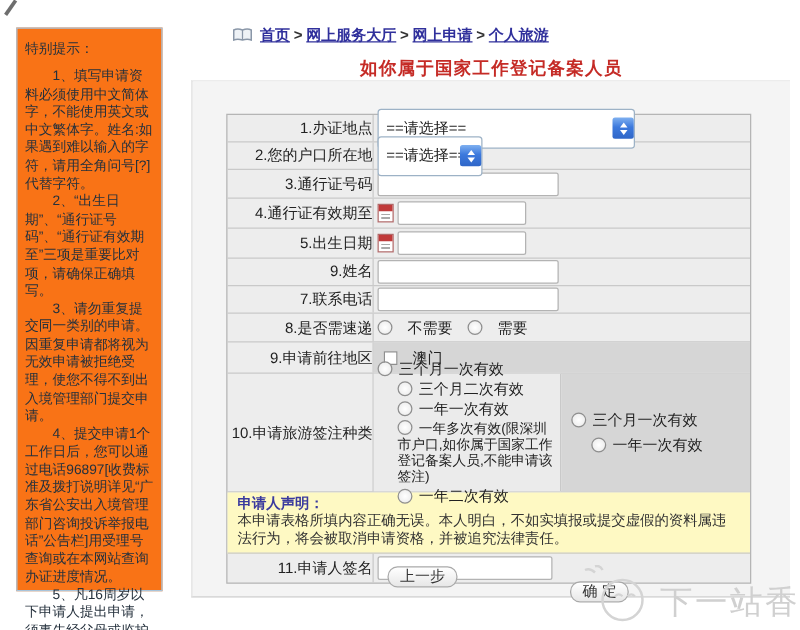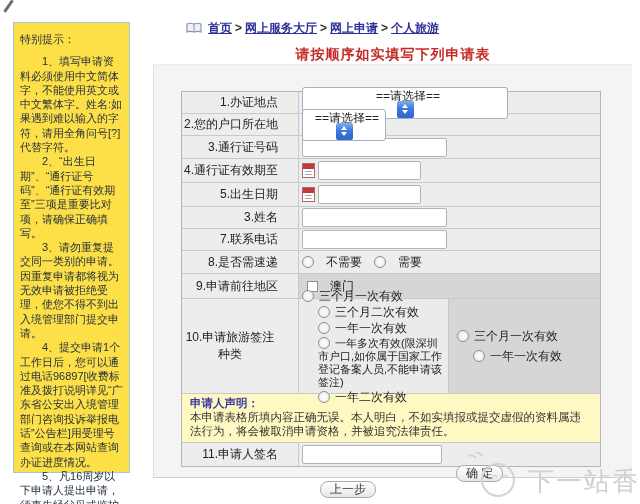--- a/index.html
+++ b/index.html
@@ -5,21 +5,21 @@
   * { box-sizing: border-box; margin: 0; padding: 0; }
   html,body { width:640px; }
   body { font-family: "Liberation Sans", "DejaVu Sans", sans-serif; background:#fff; }
   .page { position:relative; width:640px; height:504px; background:#fff; overflow:hidden; }
 
   
   .corner-mark { position:absolute; left:-3px; top:-4px; width:14px; height:14px; border-right:3px solid #4a4a4a; transform:rotate(35deg); opacity:.8; }
 
   
   .sidebar { position:absolute; left:13px; top:22px; width:117px; height:451px;
-    background:#fde047; border:1px solid #a8c4db; padding:9px 5px 0 6px;
+    background:#f97316; border:1px solid #a8c4db; padding:9px 5px 0 6px;
     font-size:11px; line-height:1.30; color:#25313d; }
   .sidebar-title { margin-bottom:8px; }
   .sidebar p { text-indent:2em; }
 
   
   .breadcrumb { position:absolute; left:146px; top:20px; font-size:12px; font-weight:bold; color:#333; white-space:nowrap;padding-left:40px; }
   .crumb { color:#30309c; text-decoration:underline; cursor:pointer; }
   .crumb-sep { color:#333; margin:0 3px; }
   .book-icon { display:inline-block; vertical-align:-2px; margin-right:6px; }
 
@@ -27,31 +27,31 @@
     font-size:14px; font-weight:bold; color:#c52b26; letter-spacing:1px; }
 
   
   .panel { position:absolute; left:153px; top:64px; width:479px; height:414px;
     background:#f4f4f4; border-left:1px solid #e2e2e2; border-bottom:1px solid #cfcfcf; border-top:1px solid #ececec; }
 
   
   .ftable { position:absolute; left:27px; top:26px; width:420px; border:1px solid #b5b5b5; background:#ededed; font-size:12px; color:#222; }
   .frow { display:flex; border-bottom:1px solid #c9c9c9; align-items:stretch; }
   .frow:last-child { border-bottom:none; }
-  .fl { width:117px; border-right:1px solid #c9c9c9; display:flex; align-items:center; justify-content:flex-end; padding-right:20px; text-align:center; flex:none; }
+  .fl { width:117px; border-right:1px solid #c9c9c9; display:flex; align-items:center; justify-content:flex-end; padding-right:0; text-align:left; flex:none; }
   .fv { flex:1; display:flex; align-items:center; padding-left:3px; }
 
   .split { flex:1; display:flex; padding:0; }
   .sub-l { width:150px; flex:none; display:flex; align-items:center; padding-left:3px; background:#ebebeb; border-right:1px solid #c9c9c9; }
   .sub-r { flex:1; display:flex; align-items:center; padding-left:8px; background:#d6d6d6; }
   .sub-l.col, .sub-r.col { flex-direction:column; align-items:flex-start; justify-content:center; }
 
   
   .tinput { height:19px; background:#fff; border:1px solid #b3b3b3; border-radius:2px; font-size:12px; padding:0 3px; font-family:inherit; }
-  .sel { height:32px; background:#fff; border:1px solid #9db2c6; border-radius:3px; display:flex; align-items:center; position:relative; cursor:pointer;flex-direction:column; }
+  .sel { height:32px; background:#fff; border:1px solid #9db2c6; border-radius:3px; display:flex; align-items:center; position:relative; cursor:pointer; }
   .sel-text { flex:1; padding-left:6px; font-size:12px; color:#222; white-space:nowrap; overflow:hidden; }
   .sel-btn { width:17px; height:17px; margin:0; border-radius:2px 2px 2px 2px; background:linear-gradient(#7fb0f0,#3c79dd 45%,#2f66c8); display:flex; flex-direction:column; align-items:center; justify-content:center; gap:2px; flex:none; margin-right:0; }
   .arr-up { width:0;height:0;border-left:3px solid transparent;border-right:3px solid transparent;border-bottom:4px solid #fff; }
   .arr-dn { width:0;height:0;border-left:3px solid transparent;border-right:3px solid transparent;border-top:4px solid #fff; }
 
   .cal { width:13px; height:15px; border:1px solid #b06a6a; background:#fff; position:relative; margin-right:3px; flex:none; }
   .cal::before { content:""; position:absolute; left:0; top:0; right:0; height:5px; background:#c03a3a; }
   .cal::after { content:""; position:absolute; left:2px; right:2px; top:7px; height:5px;
     background:repeating-linear-gradient(to bottom,#aaa 0,#aaa 1px,transparent 1px,transparent 3px); }
 
@@ -67,21 +67,21 @@
 
   
   .decl { display:block; padding:3px 8px 4px 8px; font-size:11.5px; line-height:1.2; background:#fef9c3; }
   .decl-title { color:#3a3a9e; font-weight:bold; }
   .decl-body { color:#333;margin-top:36px; }
 
   
   .btn { position:absolute; height:17px; padding:0 9px; font-size:12px; color:#333;
     background:linear-gradient(#ffffff,#e7e7e7); border:1px solid #a9a9a9; border-radius:8px;
     display:flex; align-items:center; cursor:pointer; font-family:inherit; white-space:nowrap; }
-  .btn-prev { left:166px; top:388px;margin-top:28px; }
+  .btn-prev { left:156px; top:388px; }
   .btn-ok { left:302px; top:400px; }
 
   
   .watermark { position:absolute; left:462px; top:452px; width:178px; height:52px; color:#d2d2d2; }
   .wm-text { position:absolute; left:66px; top:12px; font-size:26px; letter-spacing:2px; color:#d0d0d0; font-family:"Liberation Serif","DejaVu Serif",serif; white-space:nowrap; }
 </style>
 </head>
 <body>
 
 <div class="page">
@@ -99,21 +99,21 @@
 
   <div class="breadcrumb">
     <span class="book-icon">
       <svg width="16" height="12" viewBox="0 0 16 12">
         <path d="M1 2 Q4 0.5 8 2 Q12 0.5 15 2 L15 10 Q12 8.8 8 10 Q4 8.8 1 10 Z" fill="#eef2f6" stroke="#8a97a8" stroke-width="1.2"></path>
         <line x1="8" y1="2" x2="8" y2="10" stroke="#8a97a8" stroke-width="1"></line>
       </svg>
     </span><span class="crumb">首页</span><span class="crumb-sep">&gt;</span><span class="crumb">网上服务大厅</span><span class="crumb-sep">&gt;</span><span class="crumb">网上申请</span><span class="crumb-sep">&gt;</span><span class="crumb">个人旅游</span>
   </div>
 
-  <div class="page-title">请按顺序如实填写下列申请表</div>
+  <div class="page-title">如你属于国家工作登记备案人员</div>
 
   <div class="panel">
 
     <div class="ftable">
 
       <div class="frow" style="height:22px">
         <div class="fl">1.办证地点</div>
         <div class="fv">
           <div class="sel" style="width:206px">
             <span class="sel-text">==请选择==</span>
@@ -155,21 +155,21 @@
 
       <div class="frow" style="height:24px">
         <div class="fl">5.出生日期</div>
         <div class="fv">
           <span class="cal"></span>
           <input class="tinput" style="width: 103px;">
         </div>
       </div>
 
       <div class="frow" style="height:22px">
-        <div class="fl">3.姓名</div>
+        <div class="fl">9.姓名</div>
         <div class="fv">
             <input class="tinput" style="width: 145px;">
           </div>
       </div>
 
       <div class="frow" style="height:22px">
         <div class="fl">7.联系电话</div>
         <div class="fv">
             <input class="tinput" style="width: 145px;">
           </div>

